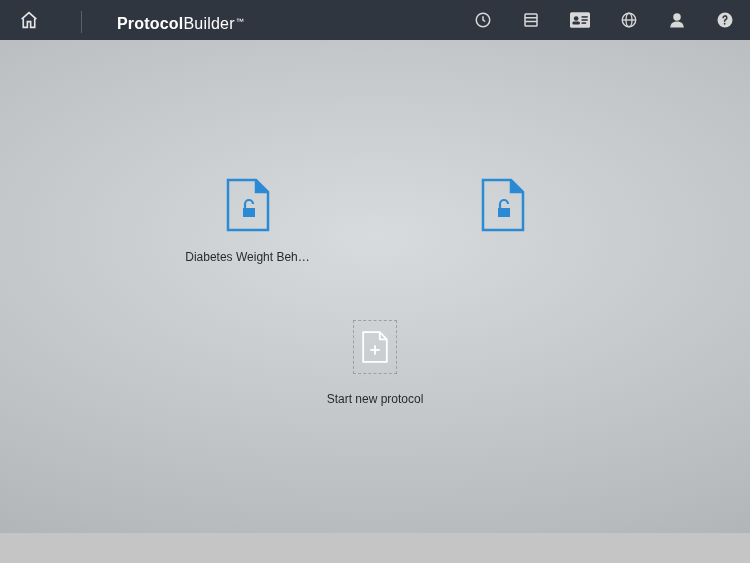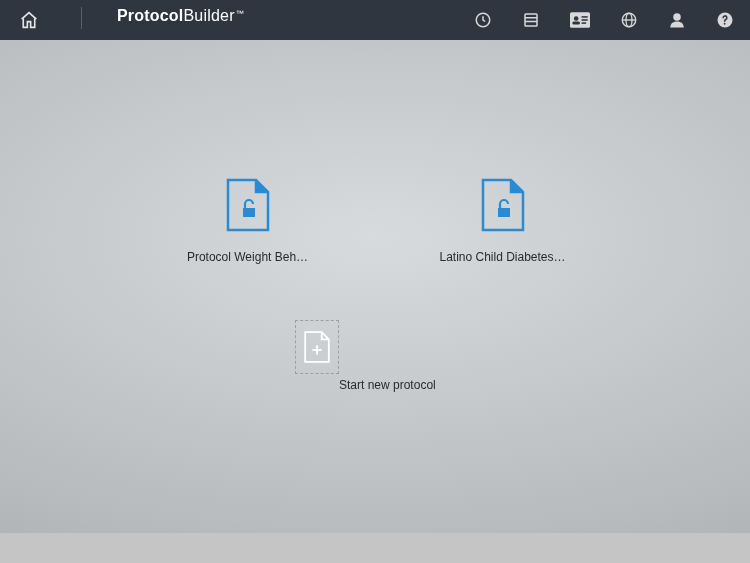--- a/index.html
+++ b/index.html
@@ -13,21 +13,21 @@
   .topbar {
     height: 40px;
     background: #2f3640;
     display: flex;
     align-items: center;
     color: #e8e8e8;
     padding: 0 16px;
   }
   .topbar-left {
     display: flex;
-    align-items: flex-start;
+    align-items: flex-end;
     gap: 19px;
   }
   .home-btn {
     display: flex;
     align-items: center;
     justify-content: center;
     width: 26px;
     height: 26px;
   }
   .divider {
@@ -91,22 +91,22 @@
     position: absolute;
     top: 280px;
     left: 0;
     right: 0;
     display: flex;
     justify-content: center;
   }
   .new-item {
     width: 160px;
     display: flex;
-    flex-direction: row;
-    align-items: flex-end;
+    flex-direction: column;
+    align-items: center;
     cursor: pointer;
   }
   .new-box {
     width: 44px;
     height: 54px;
     border: 1px dashed #9ca0a3;
     display: flex;
     align-items: center;
     justify-content: center;
     margin-bottom: 18px;
@@ -182,31 +182,30 @@
 <div class="content">
   <div class="grid">
 
     <div class="item">
       <svg class="doc-icon" viewBox="0 0 44 54" fill="none">
         <path d="M2 2 H30 L42 14 V52 H2 Z" stroke="#2a8ad4" stroke-width="2.5" fill="none"></path>
         <path d="M30 2 V14 H42" stroke="#2a8ad4" stroke-width="2.5" fill="#2a8ad4"></path>
         <rect x="17" y="30" width="12" height="9" fill="#2a8ad4"></rect>
         <path d="M19 30 V26 a4 4 0 0 1 8 0" stroke="#2a8ad4" stroke-width="2.2" fill="none"></path>
       </svg>
-      <div class="item-label">Protocol Weight Beh…</div>
+      <div class="item-label">Diabetes Weight Beh…</div>
     </div>
 
     <div class="item">
       <svg class="doc-icon" viewBox="0 0 44 54" fill="none">
         <path d="M2 2 H30 L42 14 V52 H2 Z" stroke="#2a8ad4" stroke-width="2.5" fill="none"></path>
         <path d="M30 2 V14 H42" stroke="#2a8ad4" stroke-width="2.5" fill="#2a8ad4"></path>
         <rect x="17" y="30" width="12" height="9" fill="#2a8ad4"></rect>
         <path d="M19 30 V26 a4 4 0 0 1 8 0" stroke="#2a8ad4" stroke-width="2.2" fill="none"></path>
       </svg>
-      <div class="item-label">Latino Child Diabetes…</div>
     </div>
 
 
   </div>
 
   <div class="newrow">
     <div class="new-item">
       <div class="new-box">
         <svg width="26" height="32" viewBox="0 0 44 54" fill="none">
           <path d="M2 2 H30 L42 14 V52 H2 Z" stroke="#ffffff" stroke-width="3" fill="none"></path>

